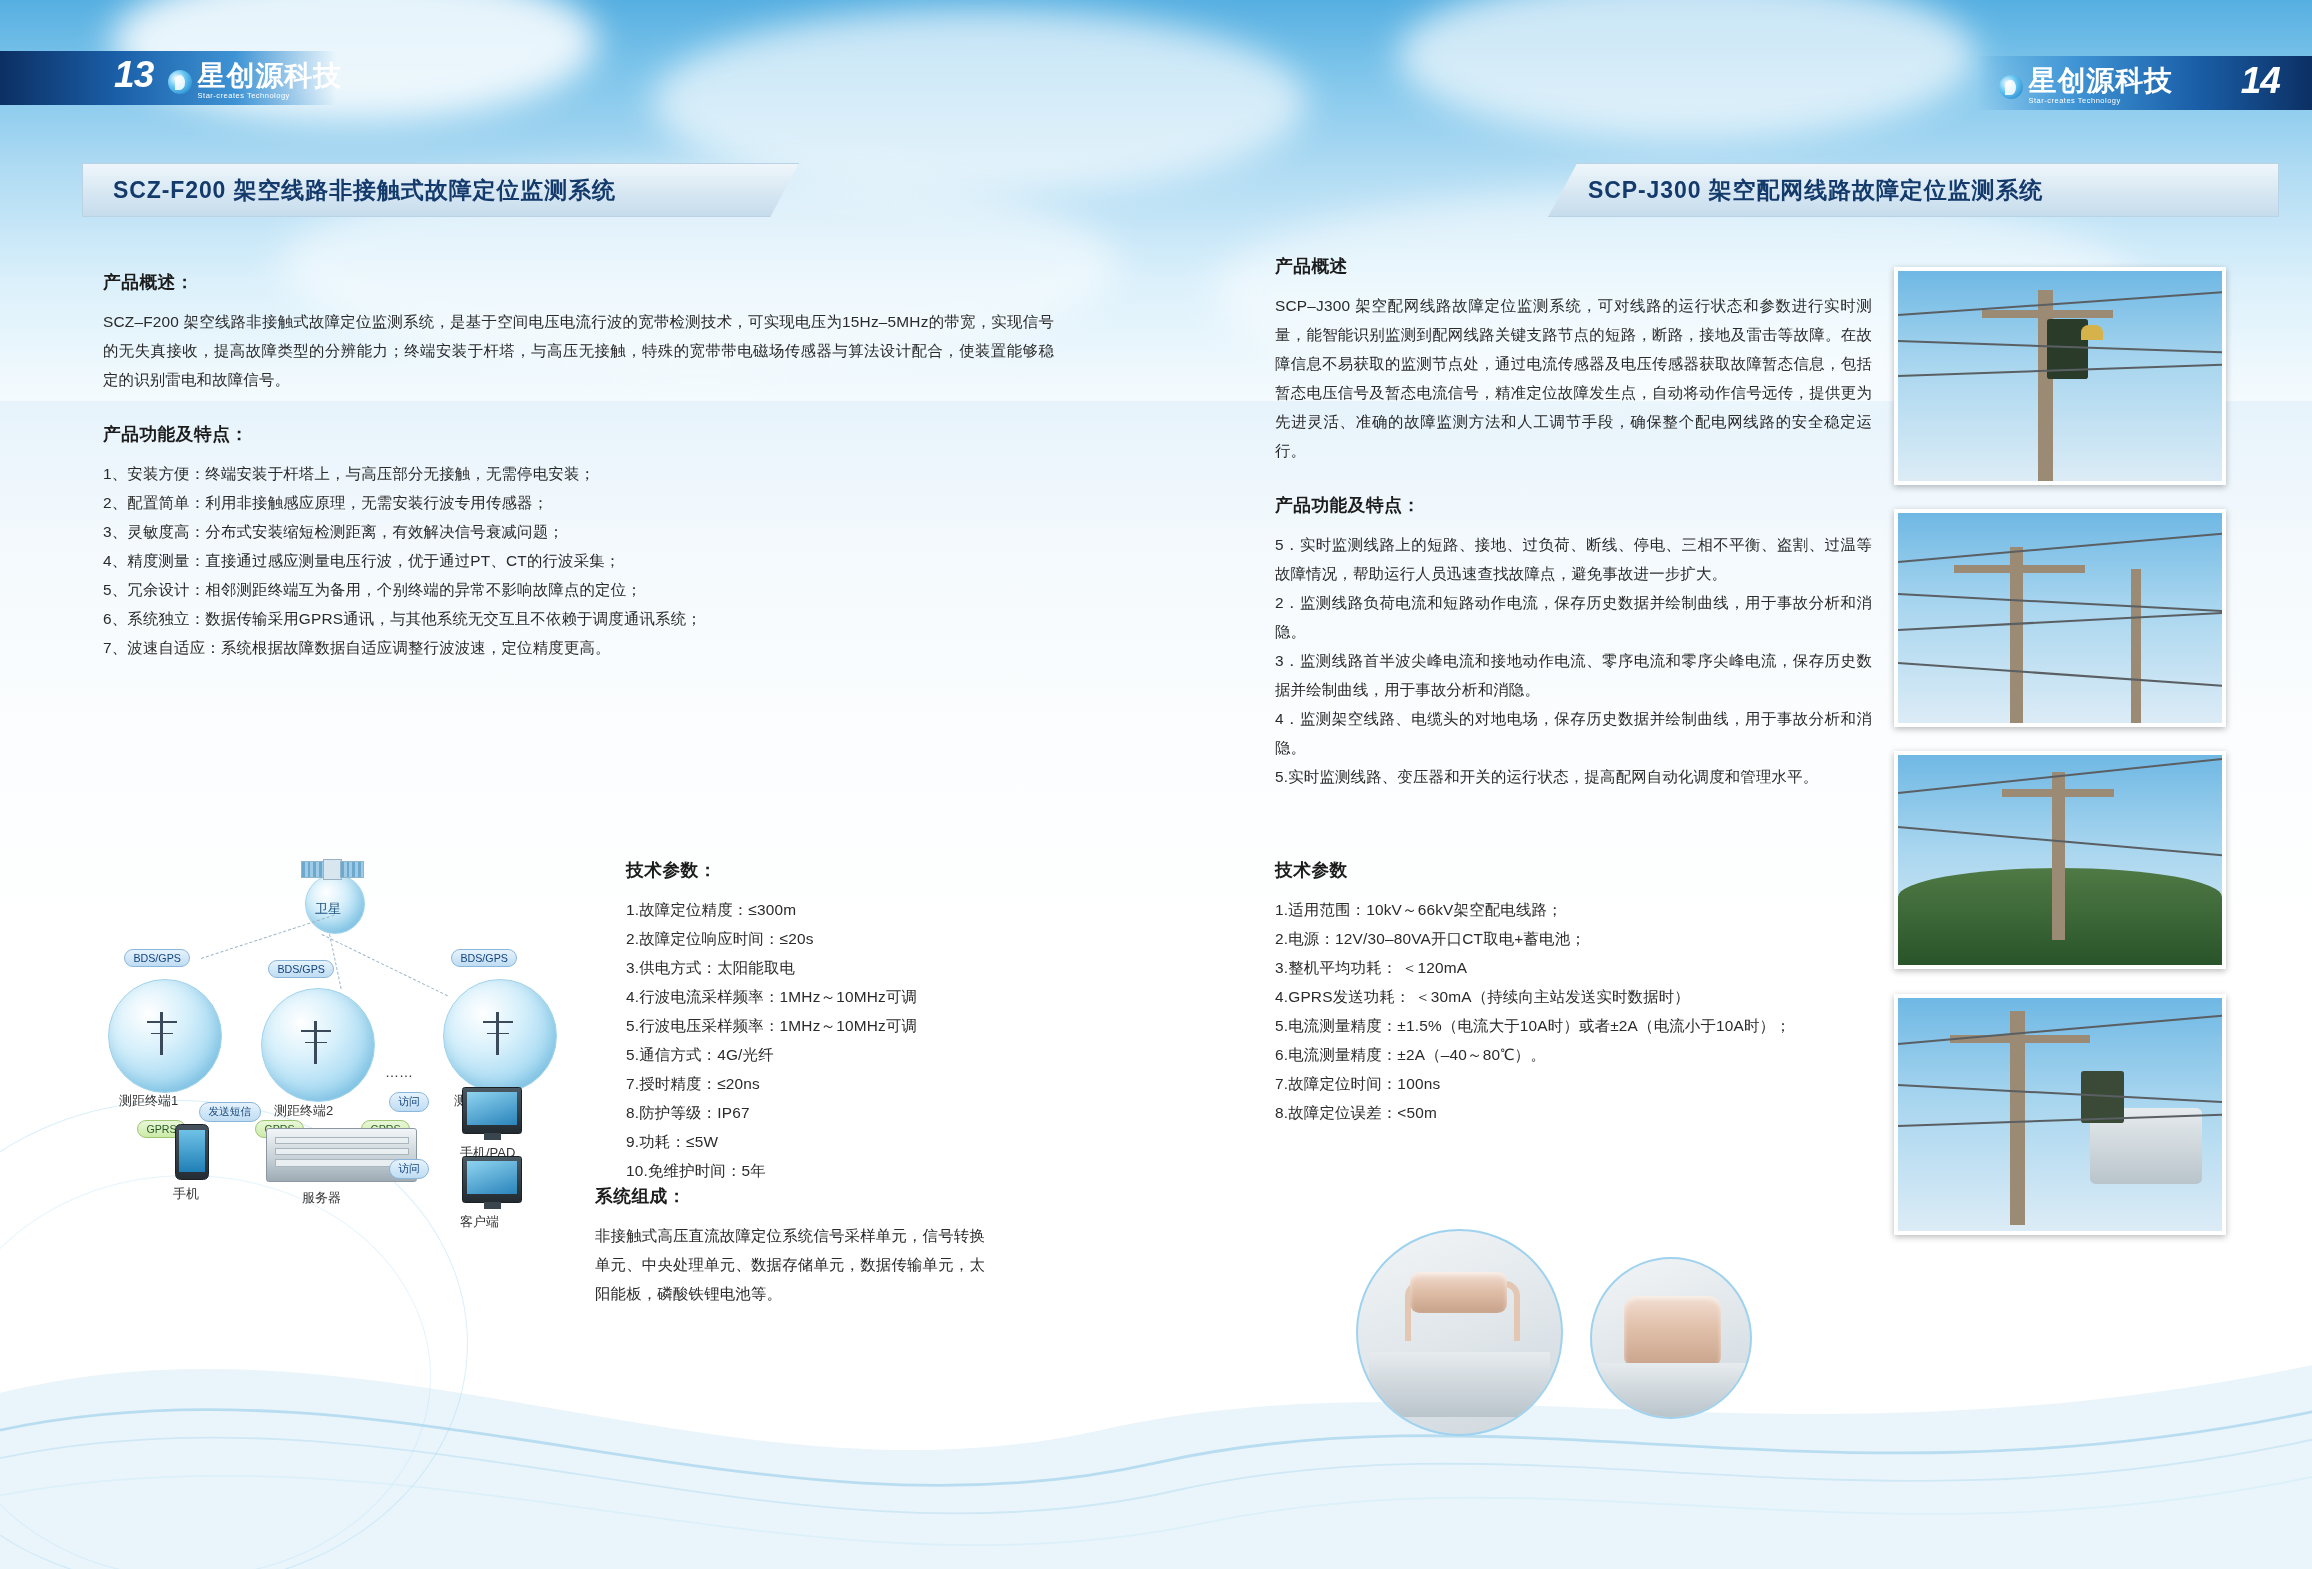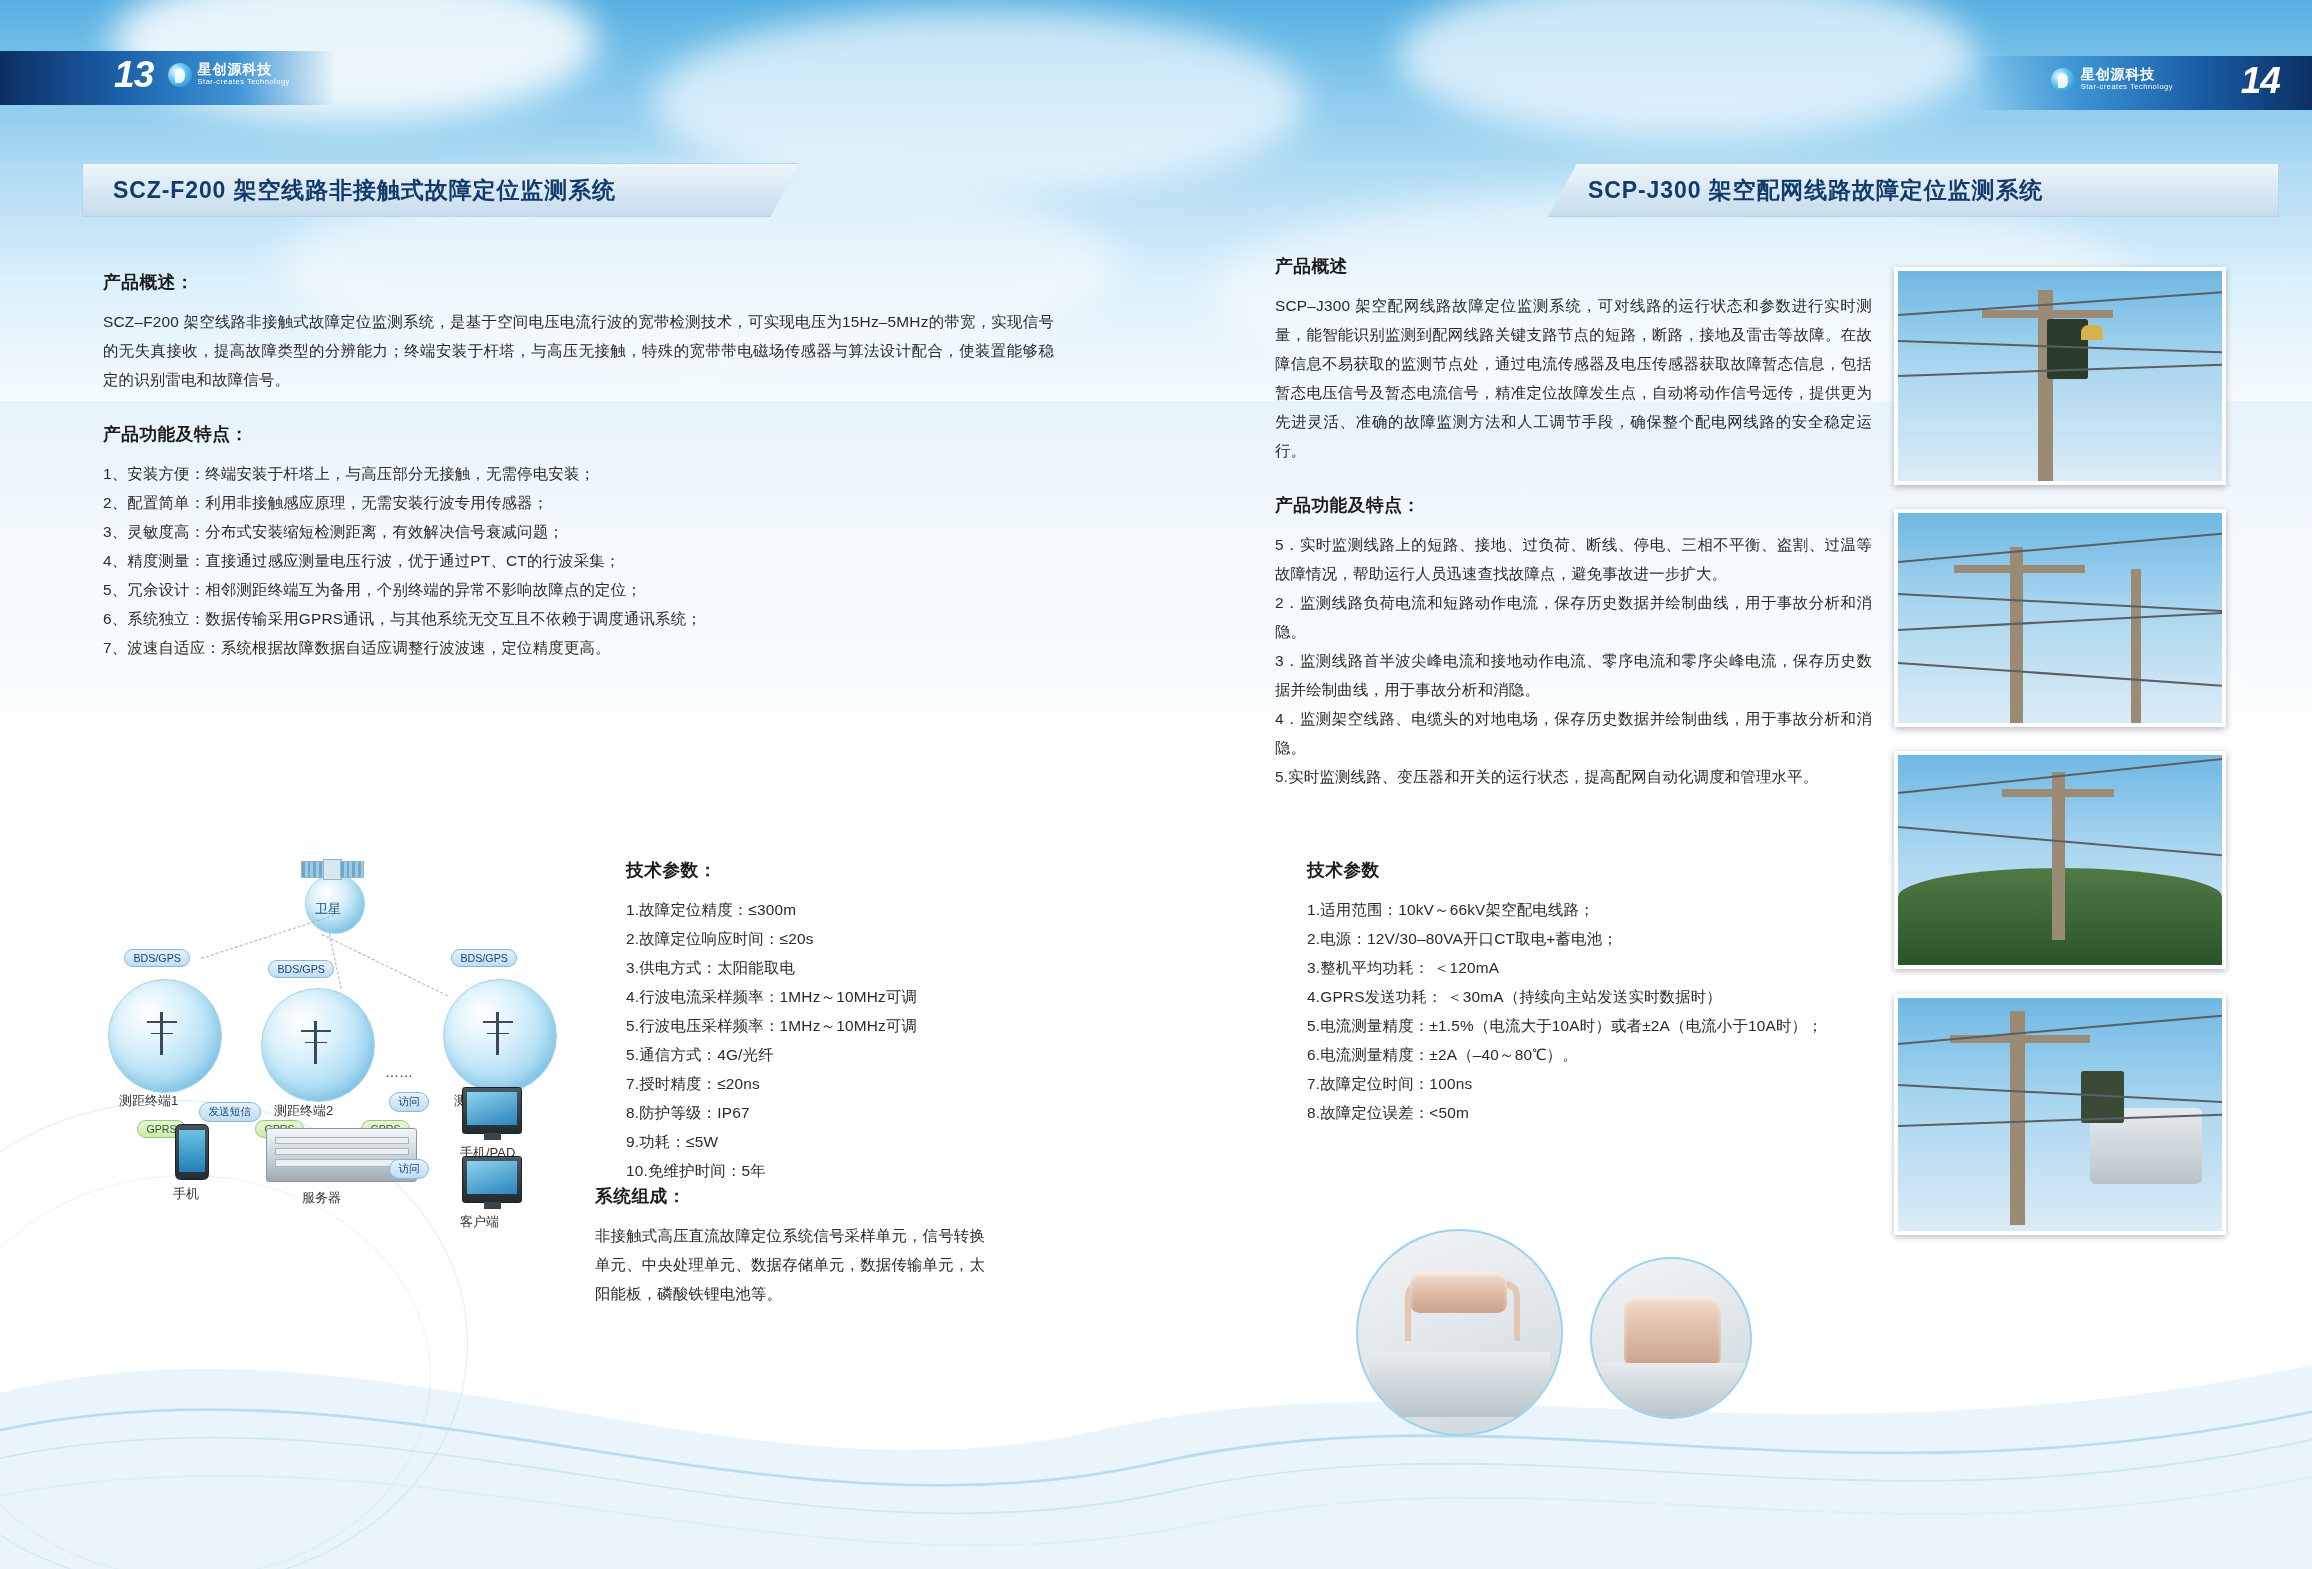--- a/index.html
+++ b/index.html
@@ -97,21 +97,21 @@
   .logo-mark::after {
     content: "";
     position: absolute;
     left: 6.5px; top: 4.7px;
     width: 10.3px; height: 15px;
     border-radius: 50% 50% 50% 0;
     background: #ffffff;
     opacity: .85;
   }
   .logo-text-cn {
-    font-size: 14px;
+    font-size: 28px;
     font-weight: bold;
     color: #ffffff;
     letter-spacing: 0.9px;
     line-height: 1;
   }
   .logo-text-en {
     font-size: 7.5px;
     color: #ffffff;
     letter-spacing: 0.5px;
     line-height: 1.6;
@@ -175,21 +175,21 @@
   .tech-left {
     position: absolute;
     left: 626px; top: 858px; width: 401px;
   }
   .sys-left {
     position: absolute;
     left: 595px; top: 1184px; width: 390px;
   }
   .tech-right {
     position: absolute;
-    left: 1275px; top: 858px; width: 606px; margin-left: 32px;
+    left: 1275px; top: 858px; width: 606px;
   }
   .sys-right {
     position: absolute;
     left: 1275px; top: 1145px; width: 606px;
   }
 
   
   .diagram {
     position: absolute;
     left: 89px; top: 848px;

